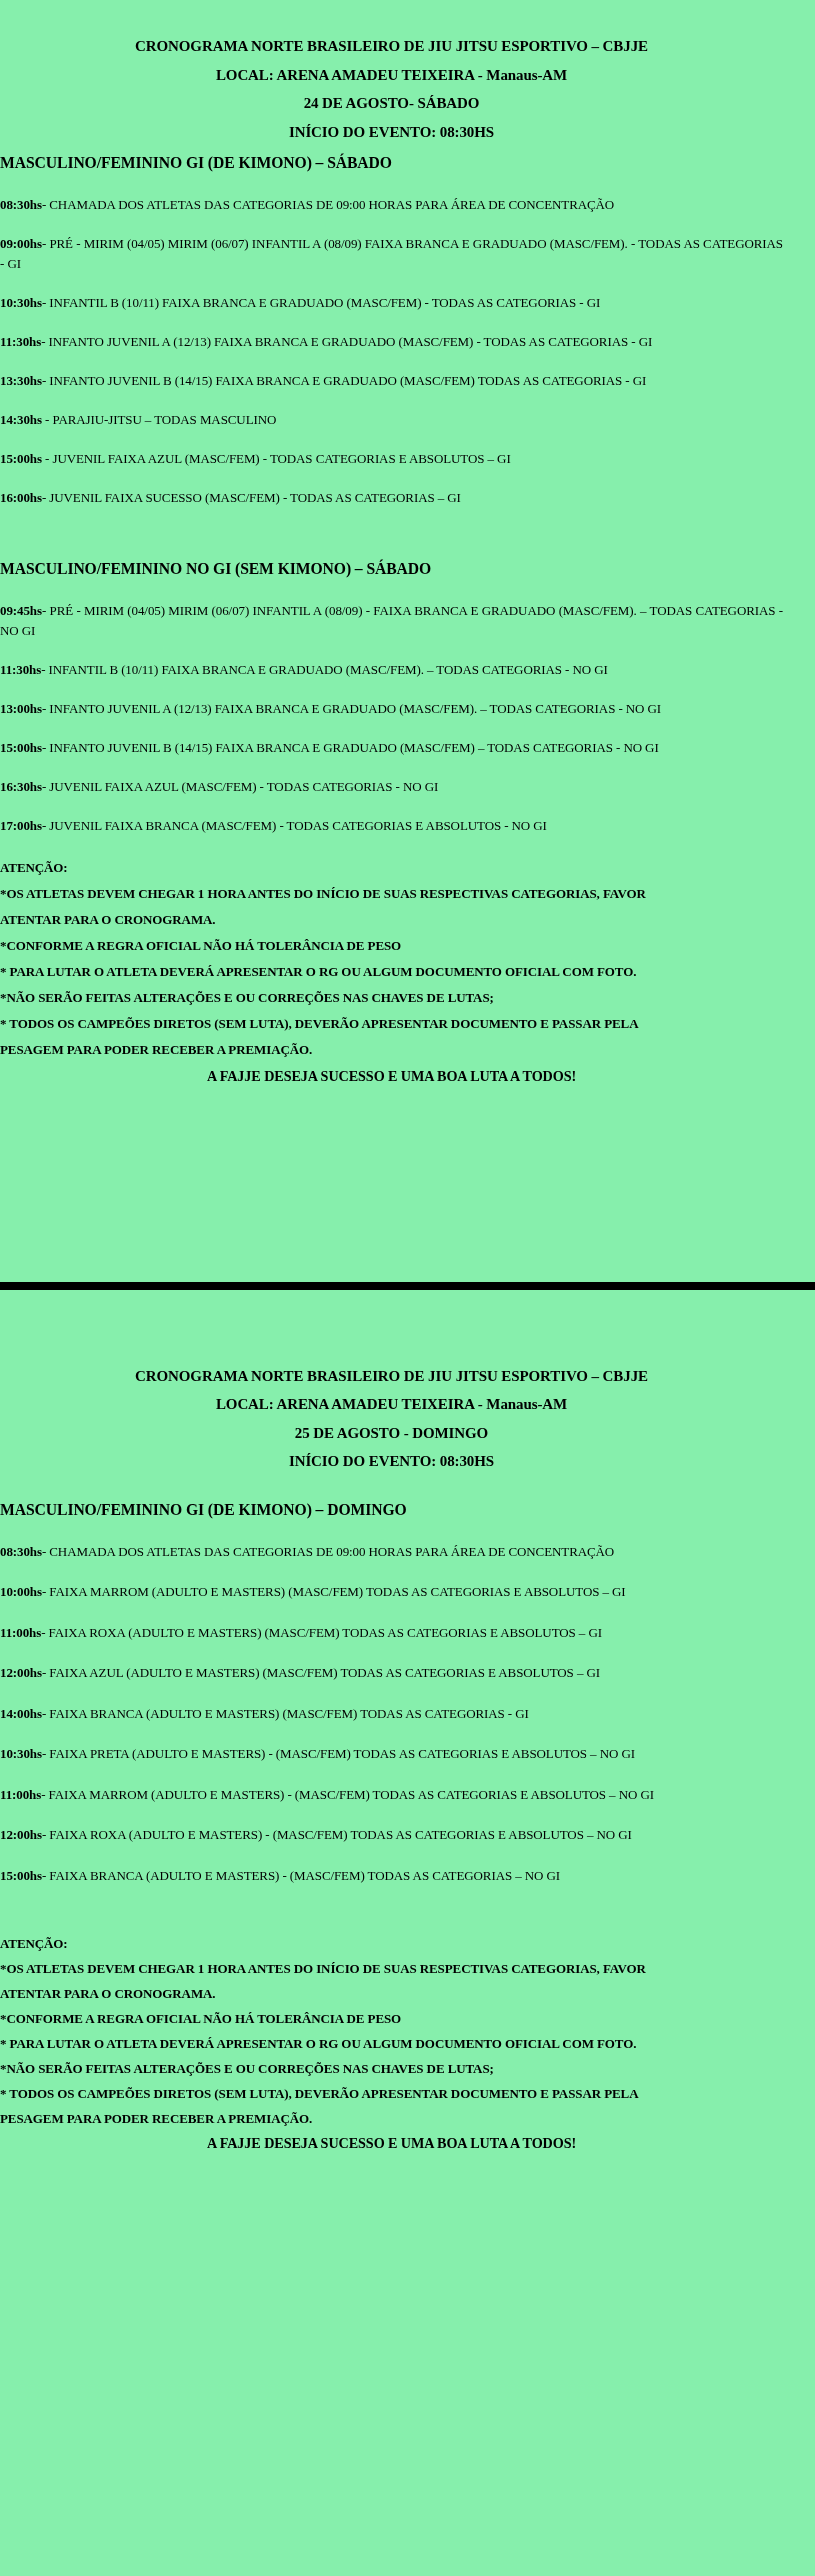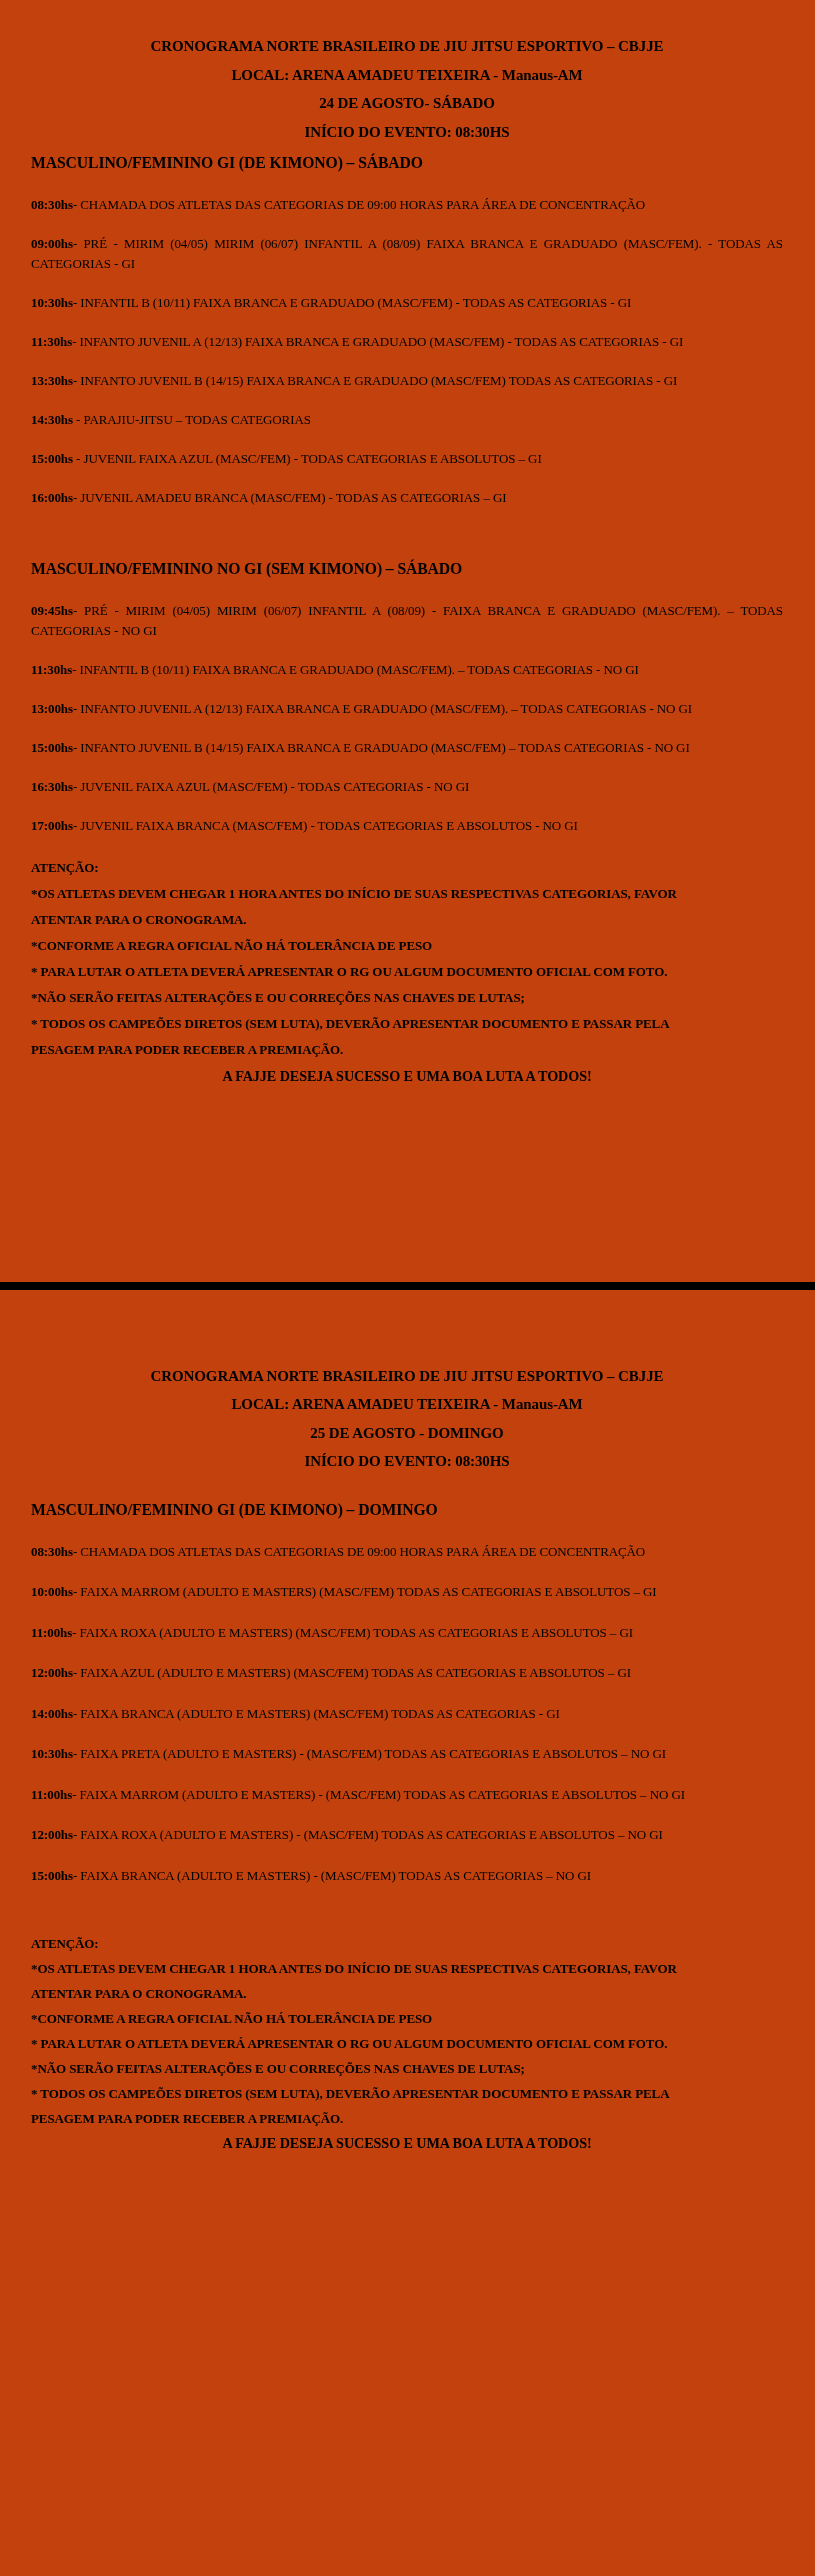--- a/index.html
+++ b/index.html
@@ -4,24 +4,23 @@
 <style>
   html, body { margin: 0; padding: 0; background: #ffffff; }
   body {
     width: 816px;
     font-family: "Liberation Serif", "DejaVu Serif", serif;
     color: #000000;
     -webkit-font-smoothing: antialiased;
   }
   .page {
     box-sizing: border-box;
-    padding-left: 31px;
     padding-right: 33px;
     overflow: hidden;
-    background: #c2410c;
+    background: #86efac;
   }
   .page1 { height: 1282px; padding-top: 37px; }
   .page2 { height: 1287px; padding-top: 77px; }
   .divider { height: 7.5px; background: #000000; width: 100%; }
 
   .doc-header p {
     text-align: center;
     font-weight: bold;
     font-size: 15px;
     line-height: 19.5px;
@@ -88,23 +87,23 @@
       <p>INÍCIO DO EVENTO: 08:30HS</p>
     </div>
     <div>
         <div class="section">
           <h2 class="section-heading">MASCULINO/FEMININO GI (DE KIMONO) – SÁBADO</h2>
           <p class="item"><b class="time">08:30hs</b><span>- CHAMADA DOS ATLETAS DAS CATEGORIAS DE 09:00 HORAS PARA ÁREA DE CONCENTRAÇÃO</span></p>
           <p class="item"><b class="time">09:00hs</b><span>- PRÉ - MIRIM (04/05) MIRIM (06/07) INFANTIL A (08/09) FAIXA BRANCA E GRADUADO (MASC/FEM). - TODAS AS CATEGORIAS - </span><b class="tail">GI</b></p>
           <p class="item"><b class="time">10:30hs</b><span>- INFANTIL B (10/11) FAIXA BRANCA E GRADUADO (MASC/FEM) - TODAS AS CATEGORIAS - </span><b class="tail">GI</b></p>
           <p class="item"><b class="time">11:30hs</b><span>- INFANTO JUVENIL A (12/13) FAIXA BRANCA E GRADUADO (MASC/FEM) - TODAS AS CATEGORIAS - </span><b class="tail">GI</b></p>
           <p class="item"><b class="time">13:30hs</b><span>- INFANTO JUVENIL B (14/15) FAIXA BRANCA E GRADUADO (MASC/FEM) TODAS AS CATEGORIAS - </span><b class="tail">GI</b></p>
-          <p class="item"><b class="time">14:30hs</b><span> - PARAJIU-JITSU – TODAS CATEGORIAS</span></p>
+          <p class="item"><b class="time">14:30hs</b><span> - PARAJIU-JITSU – TODAS MASCULINO</span></p>
           <p class="item"><b class="time">15:00hs</b><span> - JUVENIL FAIXA AZUL (MASC/FEM) - TODAS CATEGORIAS E ABSOLUTOS – </span><b class="tail">GI</b></p>
-          <p class="item"><b class="time">16:00hs</b><span>- JUVENIL AMADEU BRANCA (MASC/FEM) - TODAS AS CATEGORIAS – </span><b class="tail">GI</b></p>
+          <p class="item"><b class="time">16:00hs</b><span>- JUVENIL FAIXA SUCESSO (MASC/FEM) - TODAS AS CATEGORIAS – </span><b class="tail">GI</b></p>
         </div>
         <div class="section">
           <h2 class="section-heading">MASCULINO/FEMININO NO GI (SEM KIMONO) – SÁBADO</h2>
           <p class="item"><b class="time">09:45hs</b><span>- PRÉ - MIRIM (04/05) MIRIM (06/07) INFANTIL A (08/09) - FAIXA BRANCA E GRADUADO (MASC/FEM). – TODAS CATEGORIAS - </span><b class="tail">NO GI</b></p>
           <p class="item"><b class="time">11:30hs</b><span>- INFANTIL B (10/11) FAIXA BRANCA E GRADUADO (MASC/FEM). – TODAS CATEGORIAS - </span><b class="tail">NO GI</b></p>
           <p class="item"><b class="time">13:00hs</b><span>- INFANTO JUVENIL A (12/13) FAIXA BRANCA E GRADUADO (MASC/FEM). – TODAS CATEGORIAS - </span><b class="tail">NO GI</b></p>
           <p class="item"><b class="time">15:00hs</b><span>- INFANTO JUVENIL B (14/15) FAIXA BRANCA E GRADUADO (MASC/FEM) – TODAS CATEGORIAS - </span><b class="tail">NO GI</b></p>
           <p class="item"><b class="time">16:30hs</b><span>- JUVENIL FAIXA AZUL (MASC/FEM) - TODAS CATEGORIAS - </span><b class="tail">NO GI</b></p>
           <p class="item"><b class="time">17:00hs</b><span>- JUVENIL FAIXA BRANCA (MASC/FEM) - TODAS CATEGORIAS E ABSOLUTOS - </span><b class="tail">NO GI</b></p>
         </div>

